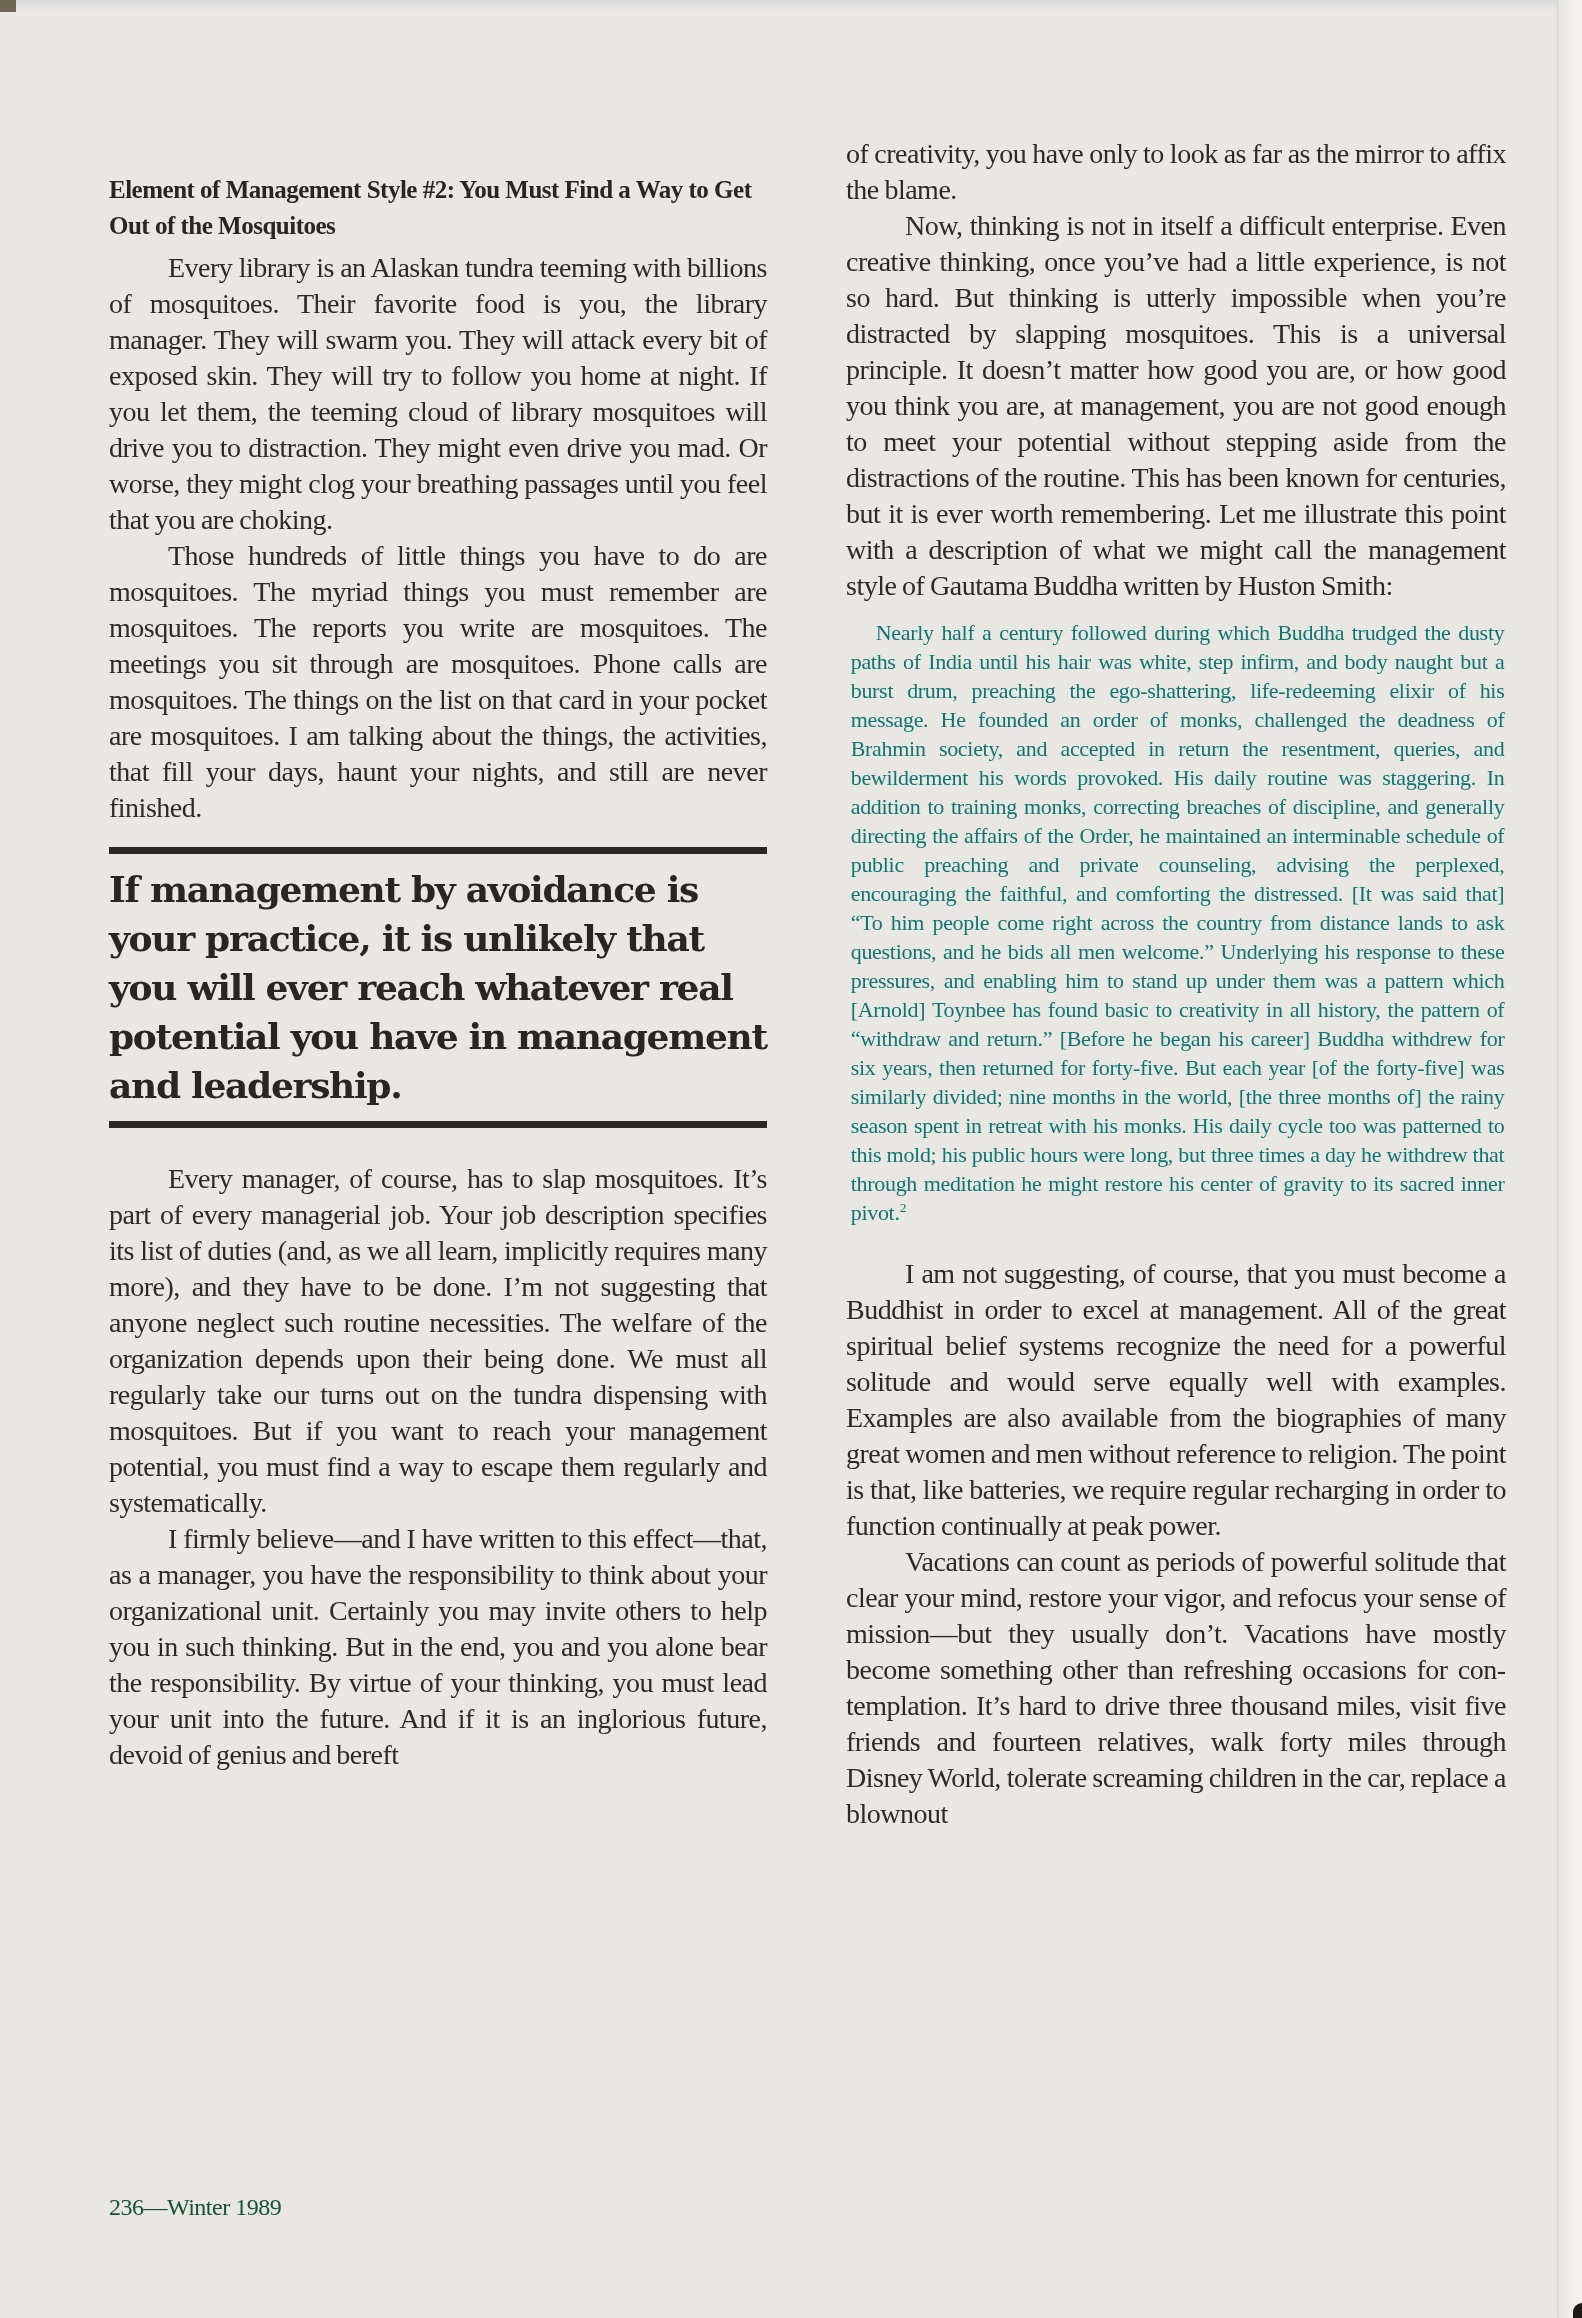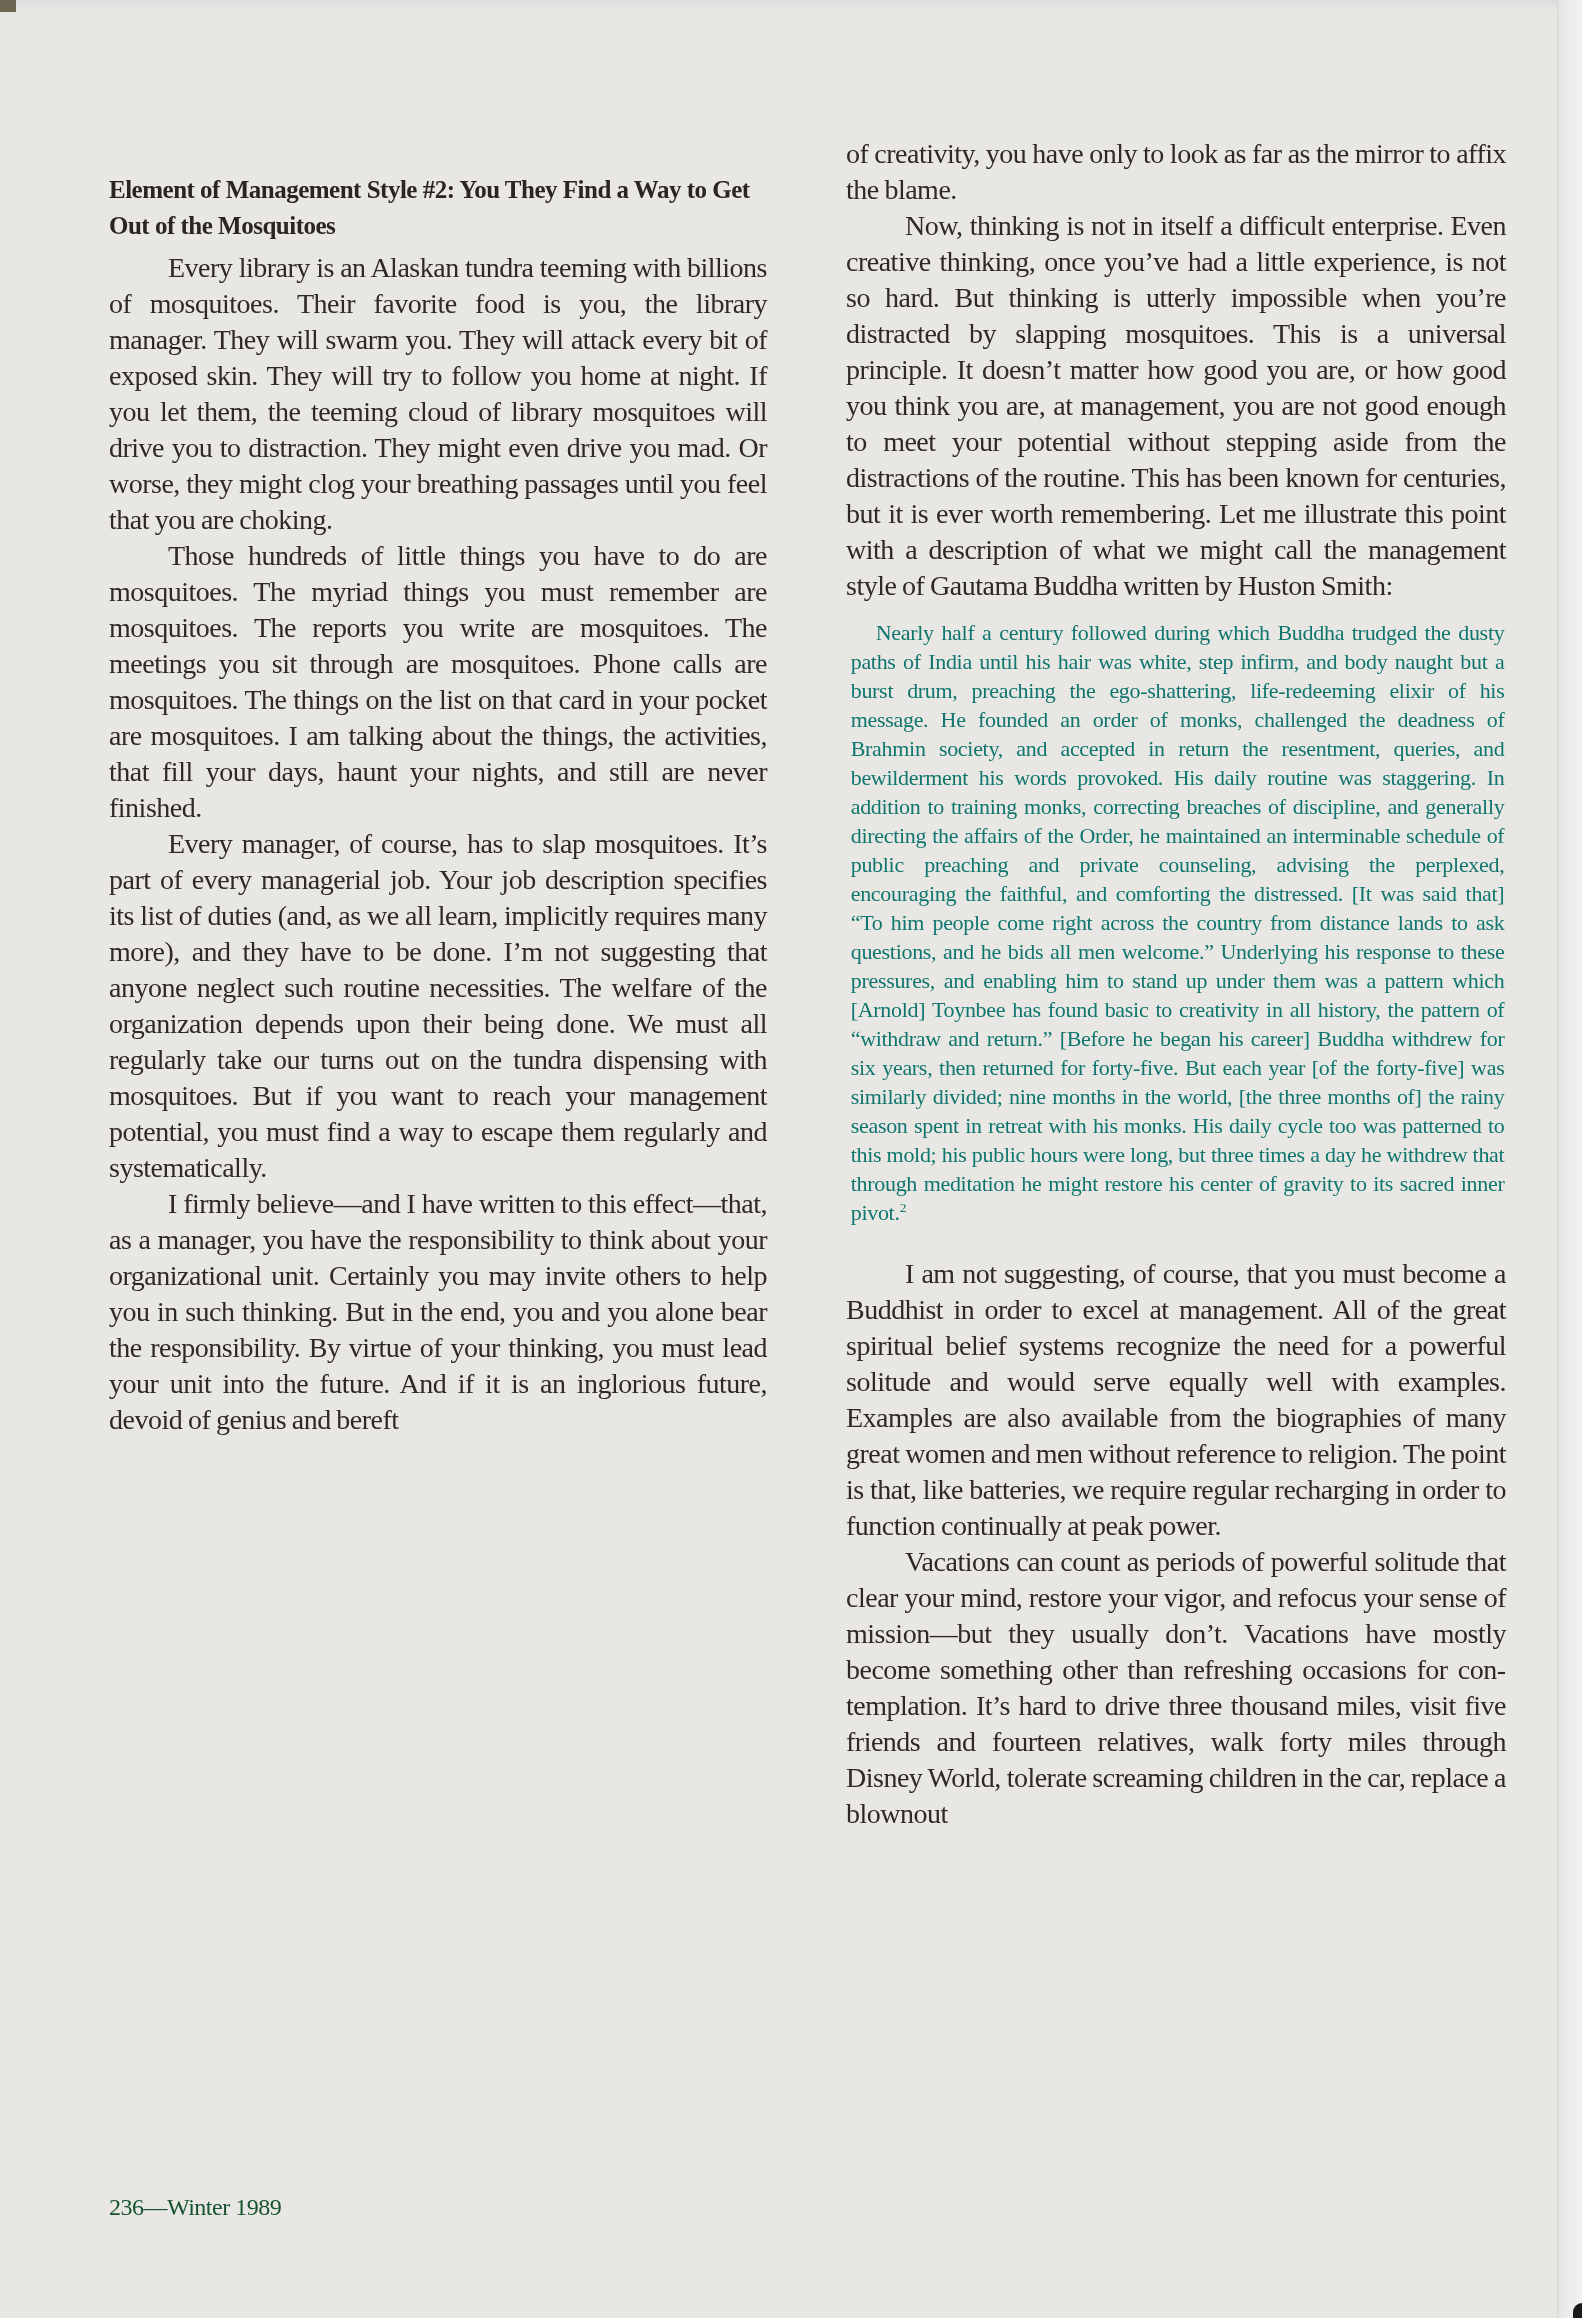--- a/index.html
+++ b/index.html
@@ -123,25 +123,28 @@
   </style>
 </head>
 <body>
 
 <div class="scan-top-edge"></div>
 <div class="scan-corner"></div>
 <div class="page-right-shadow"></div>
 
 <div class="column col-left">
 
-  <h3 class="section-heading">Element of Management Style #2: You They Find a Way to Get Out of the Mosquitoes</h3>
+  <h3 class="section-heading">Element of Management Style #2: You Must Find a Way to Get Out of the Mosquitoes</h3>
 
   <p class="body indent">Every library is an Alaskan tundra teeming with billions of mosquitoes. Their favorite food is you, the library manager. They will swarm you. They will attack every bit of exposed skin. They will try to follow you home at night. If you let them, the teeming cloud of library mosquitoes will drive you to distraction. They might even drive you mad. Or worse, they might clog your breath­ing passages until you feel that you are choking.</p>
   <p class="body indent">Those hundreds of little things you have to do are mosquitoes. The myriad things you must remember are mosquitoes. The reports you write are mosquitoes. The meetings you sit through are mosquitoes. Phone calls are mosquitoes. The things on the list on that card in your pocket are mosquitoes. I am talking about the things, the activities, that fill your days, haunt your nights, and still are never finished.</p>
 
+  <div class="pull-quote">
+    <p class="pull-quote-text">If management by avoidance is your practice, it is unlikely that you will ever reach what­ever real potential you have in management and leader­ship.</p>
+  </div>
 
   <p class="body indent">Every manager, of course, has to slap mosqui­toes. It’s part of every managerial job. Your job description specifies its list of duties (and, as we all learn, implicitly requires many more), and they have to be done. I’m not suggesting that anyone neglect such routine necessities. The welfare of the organization depends upon their being done. We must all regularly take our turns out on the tundra dispensing with mosquitoes. But if you want to reach your management potential, you must find a way to escape them regularly and systematically.</p>
   <p class="body indent">I firmly believe—and I have written to this effect—that, as a manager, you have the respon­sibility to think about your organizational unit. Certainly you may invite others to help you in such thinking. But in the end, you and you alone bear the responsibility. By virtue of your thinking, you must lead your unit into the future. And if it is an inglorious future, devoid of genius and bereft</p>
 </div>
 
 <div class="column col-right">
   <p class="body">of creativity, you have only to look as far as the mirror to affix the blame.</p>
   <p class="body indent">Now, thinking is not in itself a difficult enter­prise. Even creative thinking, once you’ve had a little experience, is not so hard. But thinking is utterly impossible when you’re distracted by slapping mosquitoes. This is a universal principle. It doesn’t matter how good you are, or how good you think you are, at management, you are not good enough to meet your potential without stepping aside from the distractions of the rou­tine. This has been known for centuries, but it is ever worth remembering. Let me illustrate this point with a description of what we might call the management style of Gautama Buddha written by Huston Smith:</p>
 
   <div class="block-quote">

